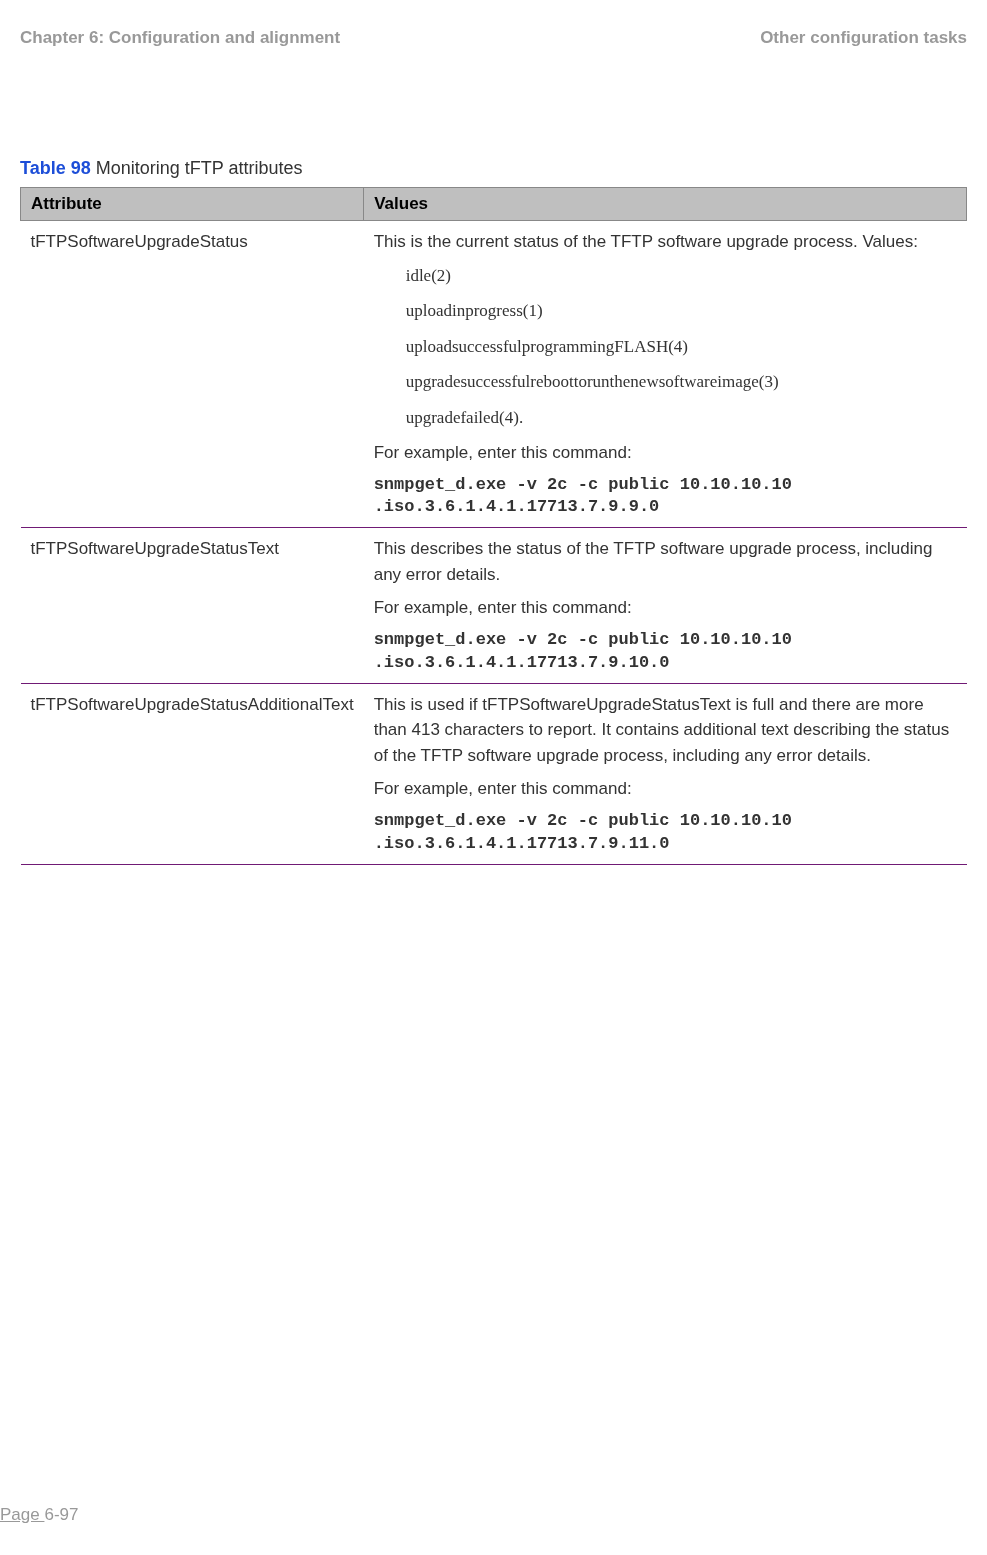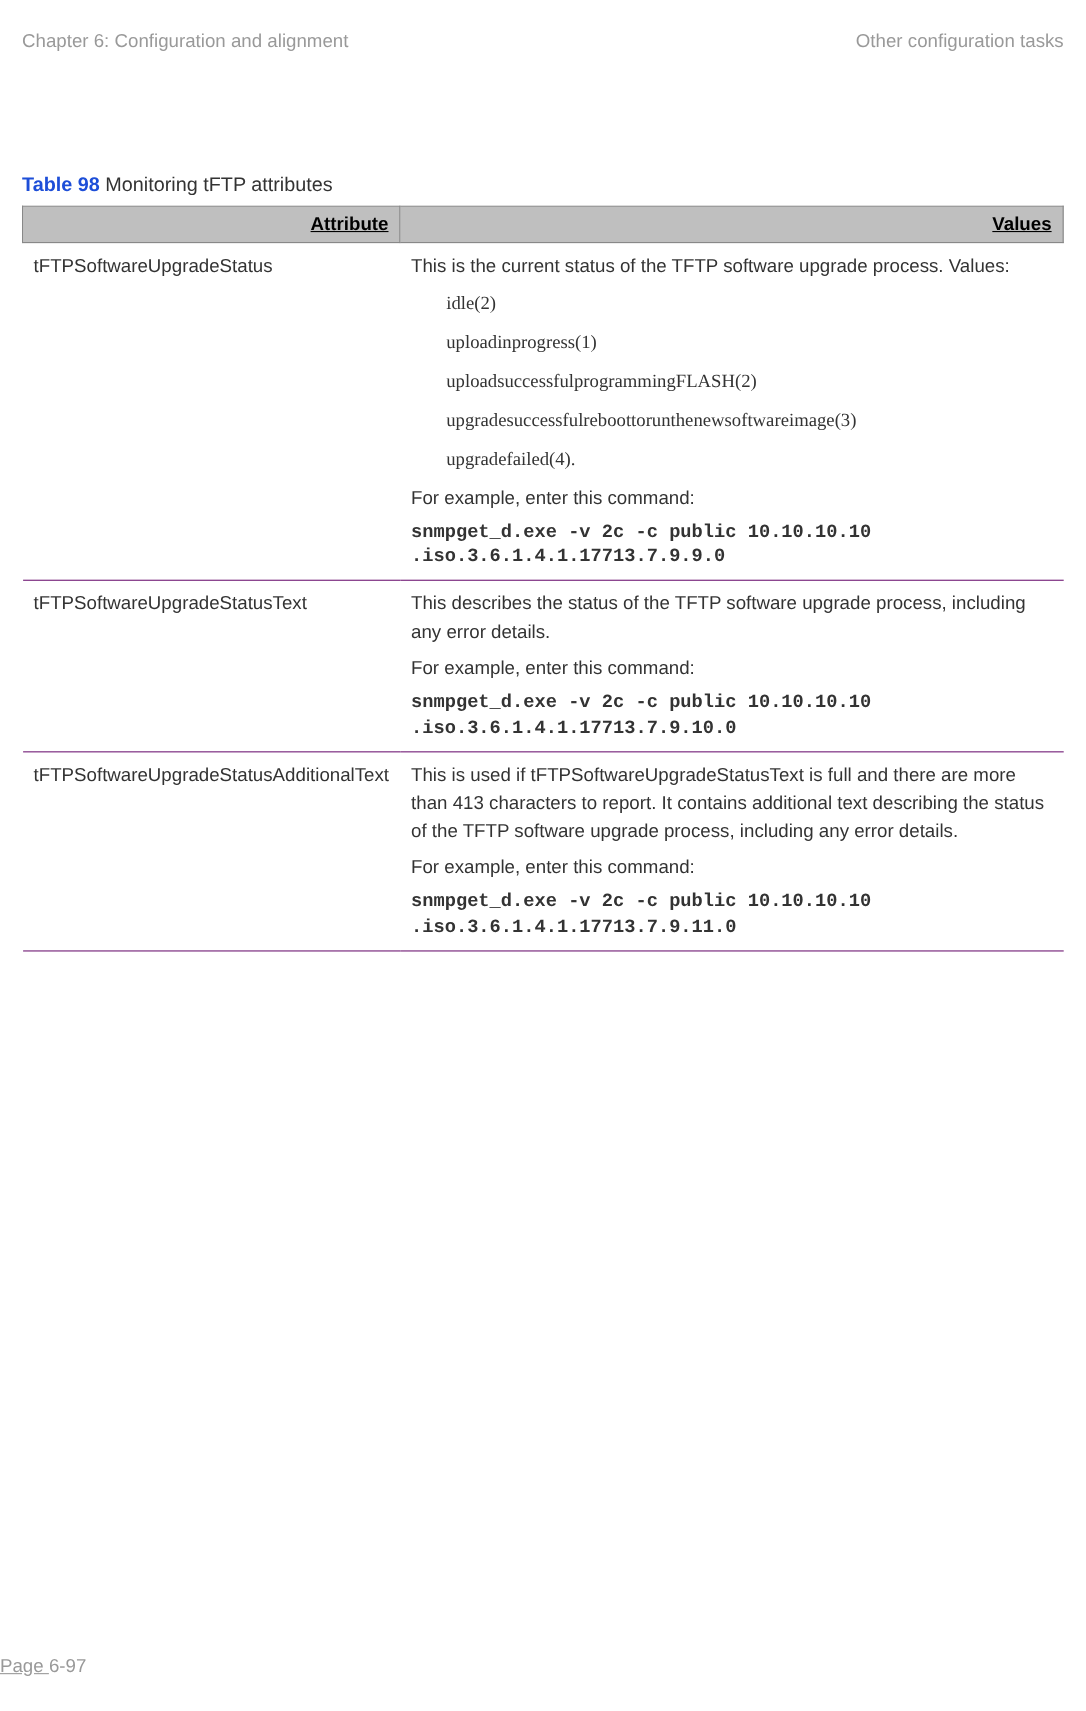--- a/index.html
+++ b/index.html
@@ -14,21 +14,21 @@
       width: 987px;
       height: 1555px;
       position: relative;
       padding: 28px 20px 0 20px;
     }
     .header {
       display: flex;
       justify-content: space-between;
       color: #999;
       font-size: 17px;
-      font-weight: 400;
+      font-weight: 700;
       margin-bottom: 110px;
     }
     .table-caption {
       font-size: 18px;
       margin-bottom: 8px;
     }
     .table-caption-bold {
       font-weight: 700;
       color: #1d4ed8;
     }
@@ -37,27 +37,26 @@
       color: #333;
       margin-top: 32px;
     }
     table {
       width: 100%;
       border-collapse: collapse;
       font-size: 17px;
     }
     th {
       background: #bfbfbf;
-      text-align: right;
+      text-align: left;
       font-weight: 700;
       padding: 6px 10px;
       border: 1px solid #888;
       color: #000;
       font-size: 17px;
-      text-decoration: underline;
     }
     th:first-child {
       width: 31%;
     }
     td {
       padding: 8px 10px;
       border-bottom: 1px solid #701a75;
       vertical-align: top;
       line-height: 1.5;
     }
@@ -111,21 +110,21 @@
       <th>Values</th>
     </tr>
   </thead>
   <tbody>
     <tr>
       <td>tFTPSoftwareUpgradeStatus</td>
       <td>
         <p>This is the current status of the TFTP software upgrade process. Values:</p>
         <p class="indent">idle(2)</p>
         <p class="indent">uploadinprogress(1)</p>
-        <p class="indent">uploadsuccessfulprogrammingFLASH(2)</p>
+        <p class="indent">uploadsuccessfulprogrammingFLASH(4)</p>
         <p class="indent">upgradesuccessfulreboottorunthenewsoftwareimage(3)</p>
         <p class="indent">upgradefailed(4).</p>
         <p>For example, enter this command:</p>
         <p class="code">snmpget_d.exe -v 2c -c public 10.10.10.10 .iso.3.6.1.4.1.17713.7.9.9.0</p>
       </td>
     </tr>
     <tr>
       <td>tFTPSoftwareUpgradeStatusText</td>
       <td>
         <p>This describes the status of the TFTP software upgrade process, including any error details.</p>

